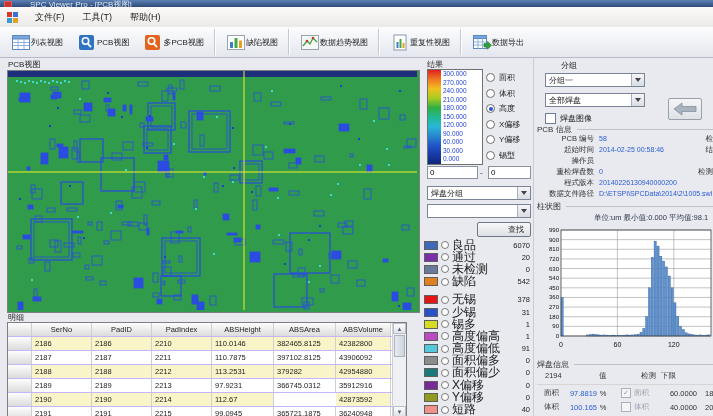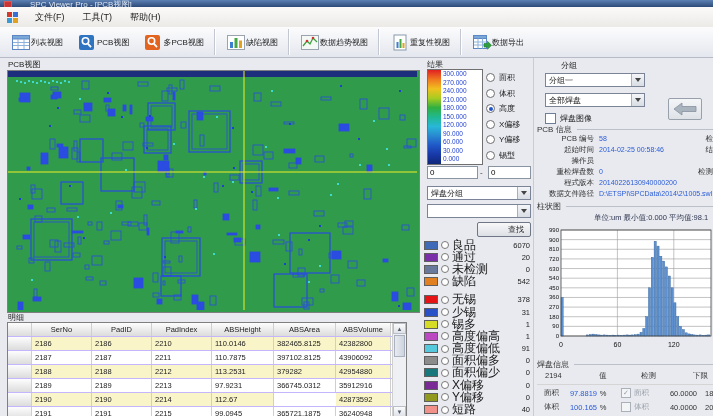--- a/index.html
+++ b/index.html
@@ -785,21 +785,21 @@
     </svg>
 
   <div class="sec-title" style="left:537px;top:359px;width:176px;">
     <span>焊盘信息</span>
       <span class="line"></span>
   </div>
   <div class="pinfohead">
     <span style="left:8px;">2194</span>
     <span style="left:62px;">值</span>
     <span style="left:104px;">检测</span>
-    <span style="left:156px;">下限</span>
+    <span style="left:124px;">下限</span>
   </div>
   <div class="pinforows" id="pinforows">
       <div class="pinforow">
         <span class="pilabel">面积</span>
         <span class="pival">97.8819</span>
         <span class="piunit">%</span>
         <span class="pichk">
           <span class="cbox">✓</span>
           <span class="chklabel">面积</span>
         </span>

